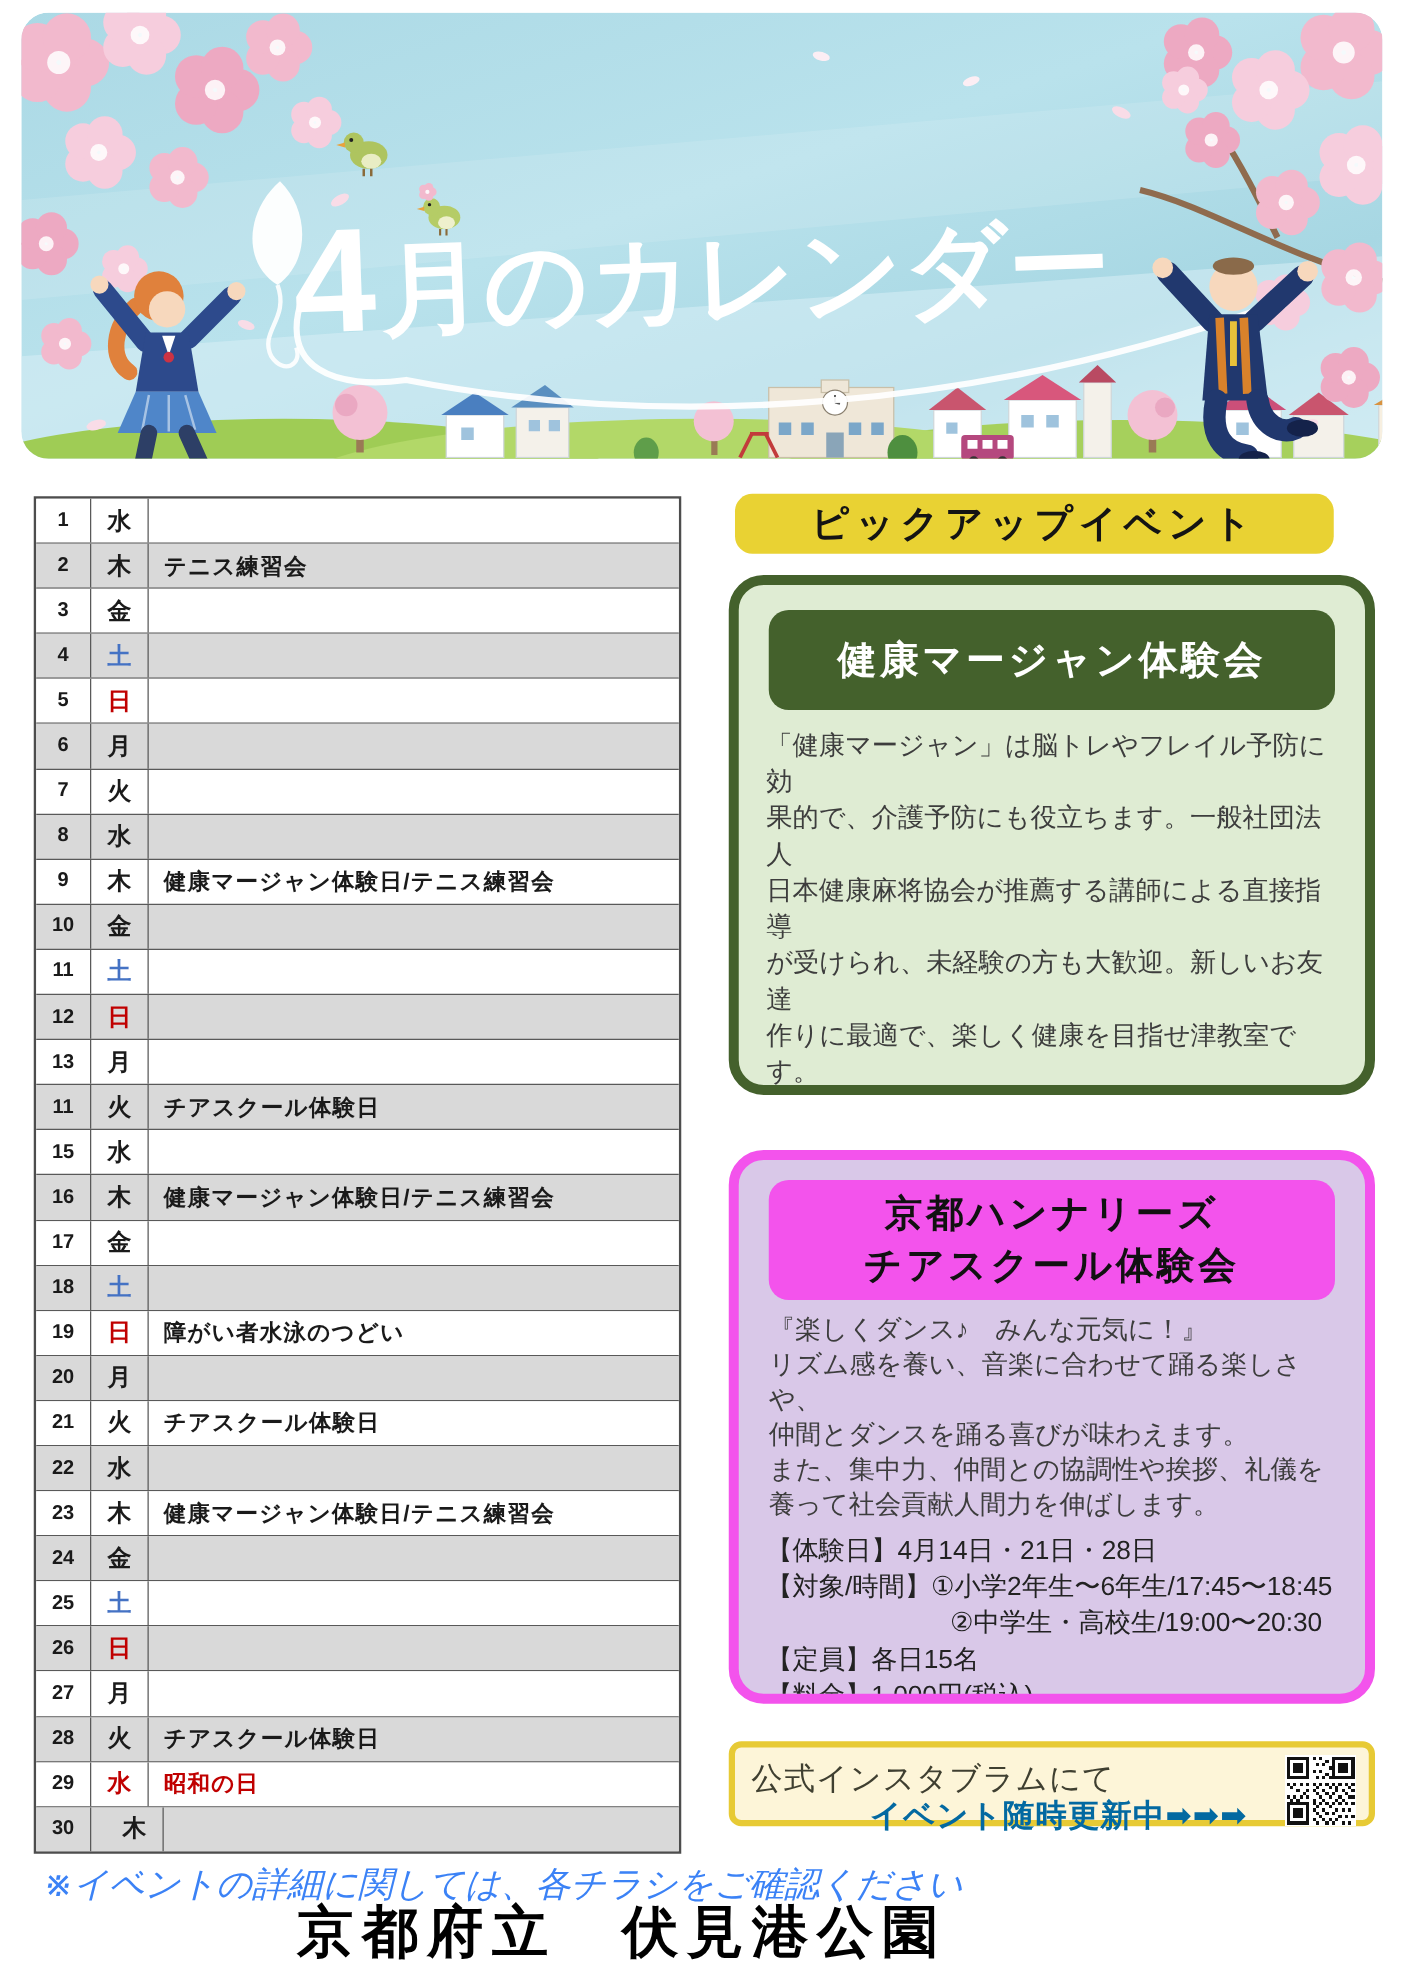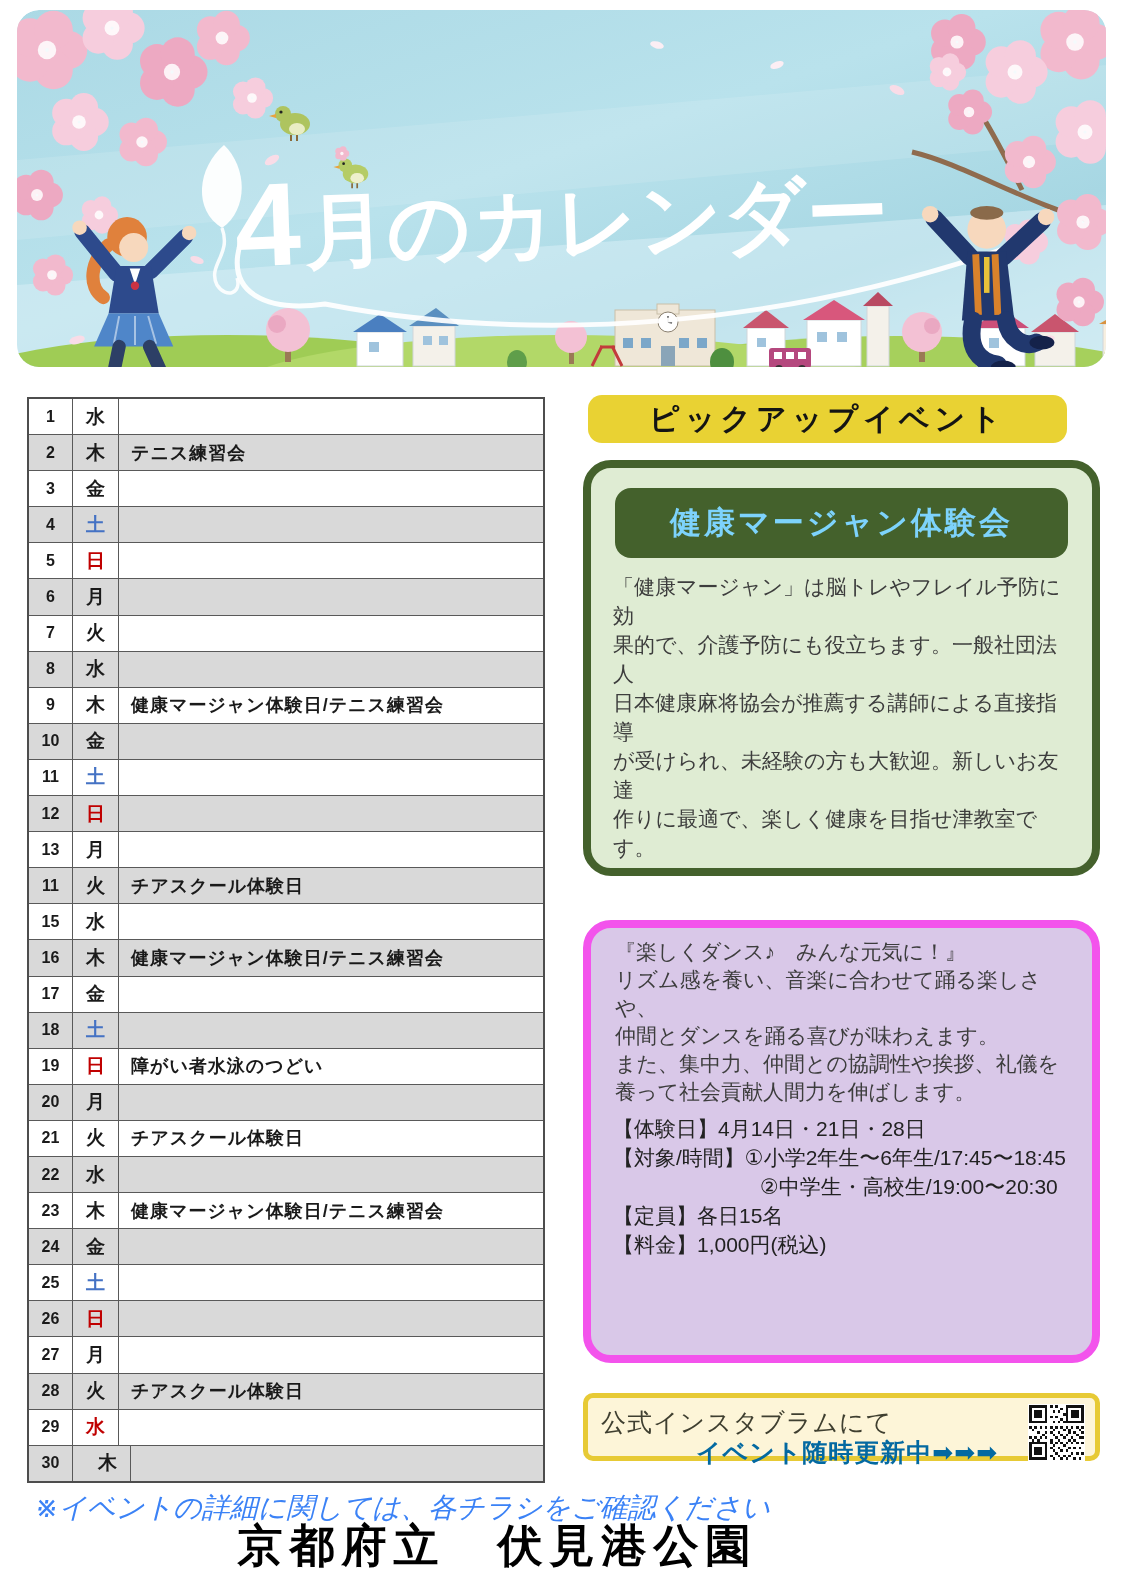--- a/index.html
+++ b/index.html
@@ -33,21 +33,21 @@
   .pickup-banner{left:588px;top:395px;width:479px;height:48px;border-radius:14px;
     background:var(--banner-yellow,#e9d233);display:flex;align-items:center;justify-content:center;
     font-size:30px;font-weight:800;letter-spacing:5px;color:#141414;}
 
   .event-card{left:583px;width:517px;border:8px solid;border-radius:28px;box-sizing:border-box;overflow:hidden;}
   .card-green{top:460px;height:416px;border-color:var(--green-accent,#44612c);background:var(--green-bg,#dfecd3);}
   .card-pink{top:920px;height:443px;border-color:var(--pink-accent,#f353ec);background:var(--pink-bg,#d9c8e8);}
 
   .card-title{margin:20px 24px 0 24px;border-radius:16px;display:flex;align-items:center;justify-content:center;
     text-align:center;white-space:pre-line;}
-  .card-green .card-title{height:70px;background:var(--green-accent,#44612c);color:#7dd3fc;
+  .card-green .card-title{height:80px;background:var(--green-accent,#44612c);color:#ffffff;
     font-size:31px;font-weight:700;letter-spacing:3px;margin-left:24px;}
   .card-pink .card-title{margin-top:16px;height:96px;background:var(--pink-accent,#f353ec);color:#111111;
     font-size:30px;font-weight:800;letter-spacing:3px;line-height:41px;}
 
   .card-desc{margin:14px 22px 0 22px;font-size:21px;line-height:29px;color:#3d3d3d;white-space:pre-line;}
   .card-pink .card-desc{margin-top:10px;line-height:28px;margin-left:24px;}
   .card-details{margin:12px 22px 0 22px;font-size:21px;line-height:30px;color:#222222;white-space:pre-line;}
   .card-pink .card-details{margin-top:8px;line-height:29px;}
 
   
@@ -404,20 +404,21 @@
     <div class="cal-event"></div>
   </div>
     <div class="cal-row">
     <div class="cal-date">28</div>
     <div class="cal-dow">火</div>
     <div class="cal-event">チアスクール体験日</div>
   </div>
     <div class="cal-row">
     <div class="cal-date">29</div>
     <div class="cal-dow sun">水</div>
+    <div class="cal-event sun">昭和の日</div>
   </div>
     <div class="cal-row">
     <div class="cal-date">30</div>
     <div class="cal-dow">木</div>
     <div class="cal-event"></div>
   </div>
   </div>
 
 <div class="abs pickup-banner">
   <span>ピックアップイベント</span>
@@ -430,20 +431,22 @@
 日本健康麻将協会が推薦する講師による直接指導
 が受けられ、未経験の方も大歓迎。新しいお友達
 作りに最適で、楽しく健康を目指せ津教室です。</div>
   <div class="card-details">【体験日】4月9日・16日・23日
 【対象/時間】18歳以上/13:30〜15:00
 【定員】各日12名
 【料金】1,000円(税込)</div>
 </div>
 
 <div class="abs event-card card-pink">
+  <div class="card-title">京都ハンナリーズ
+チアスクール体験会</div>
   <div class="card-desc">『楽しくダンス♪　みんな元気に！』
 リズム感を養い、音楽に合わせて踊る楽しさや、
 仲間とダンスを踊る喜びが味わえます。
 また、集中力、仲間との協調性や挨拶、礼儀を
 養って社会貢献人間力を伸ばします。</div>
   <div class="card-details">【体験日】4月14日・21日・28日
 【対象/時間】①小学2年生〜6年生/17:45〜18:45
 　　　　　　　②中学生・高校生/19:00〜20:30
 【定員】各日15名
 【料金】1,000円(税込)</div>

